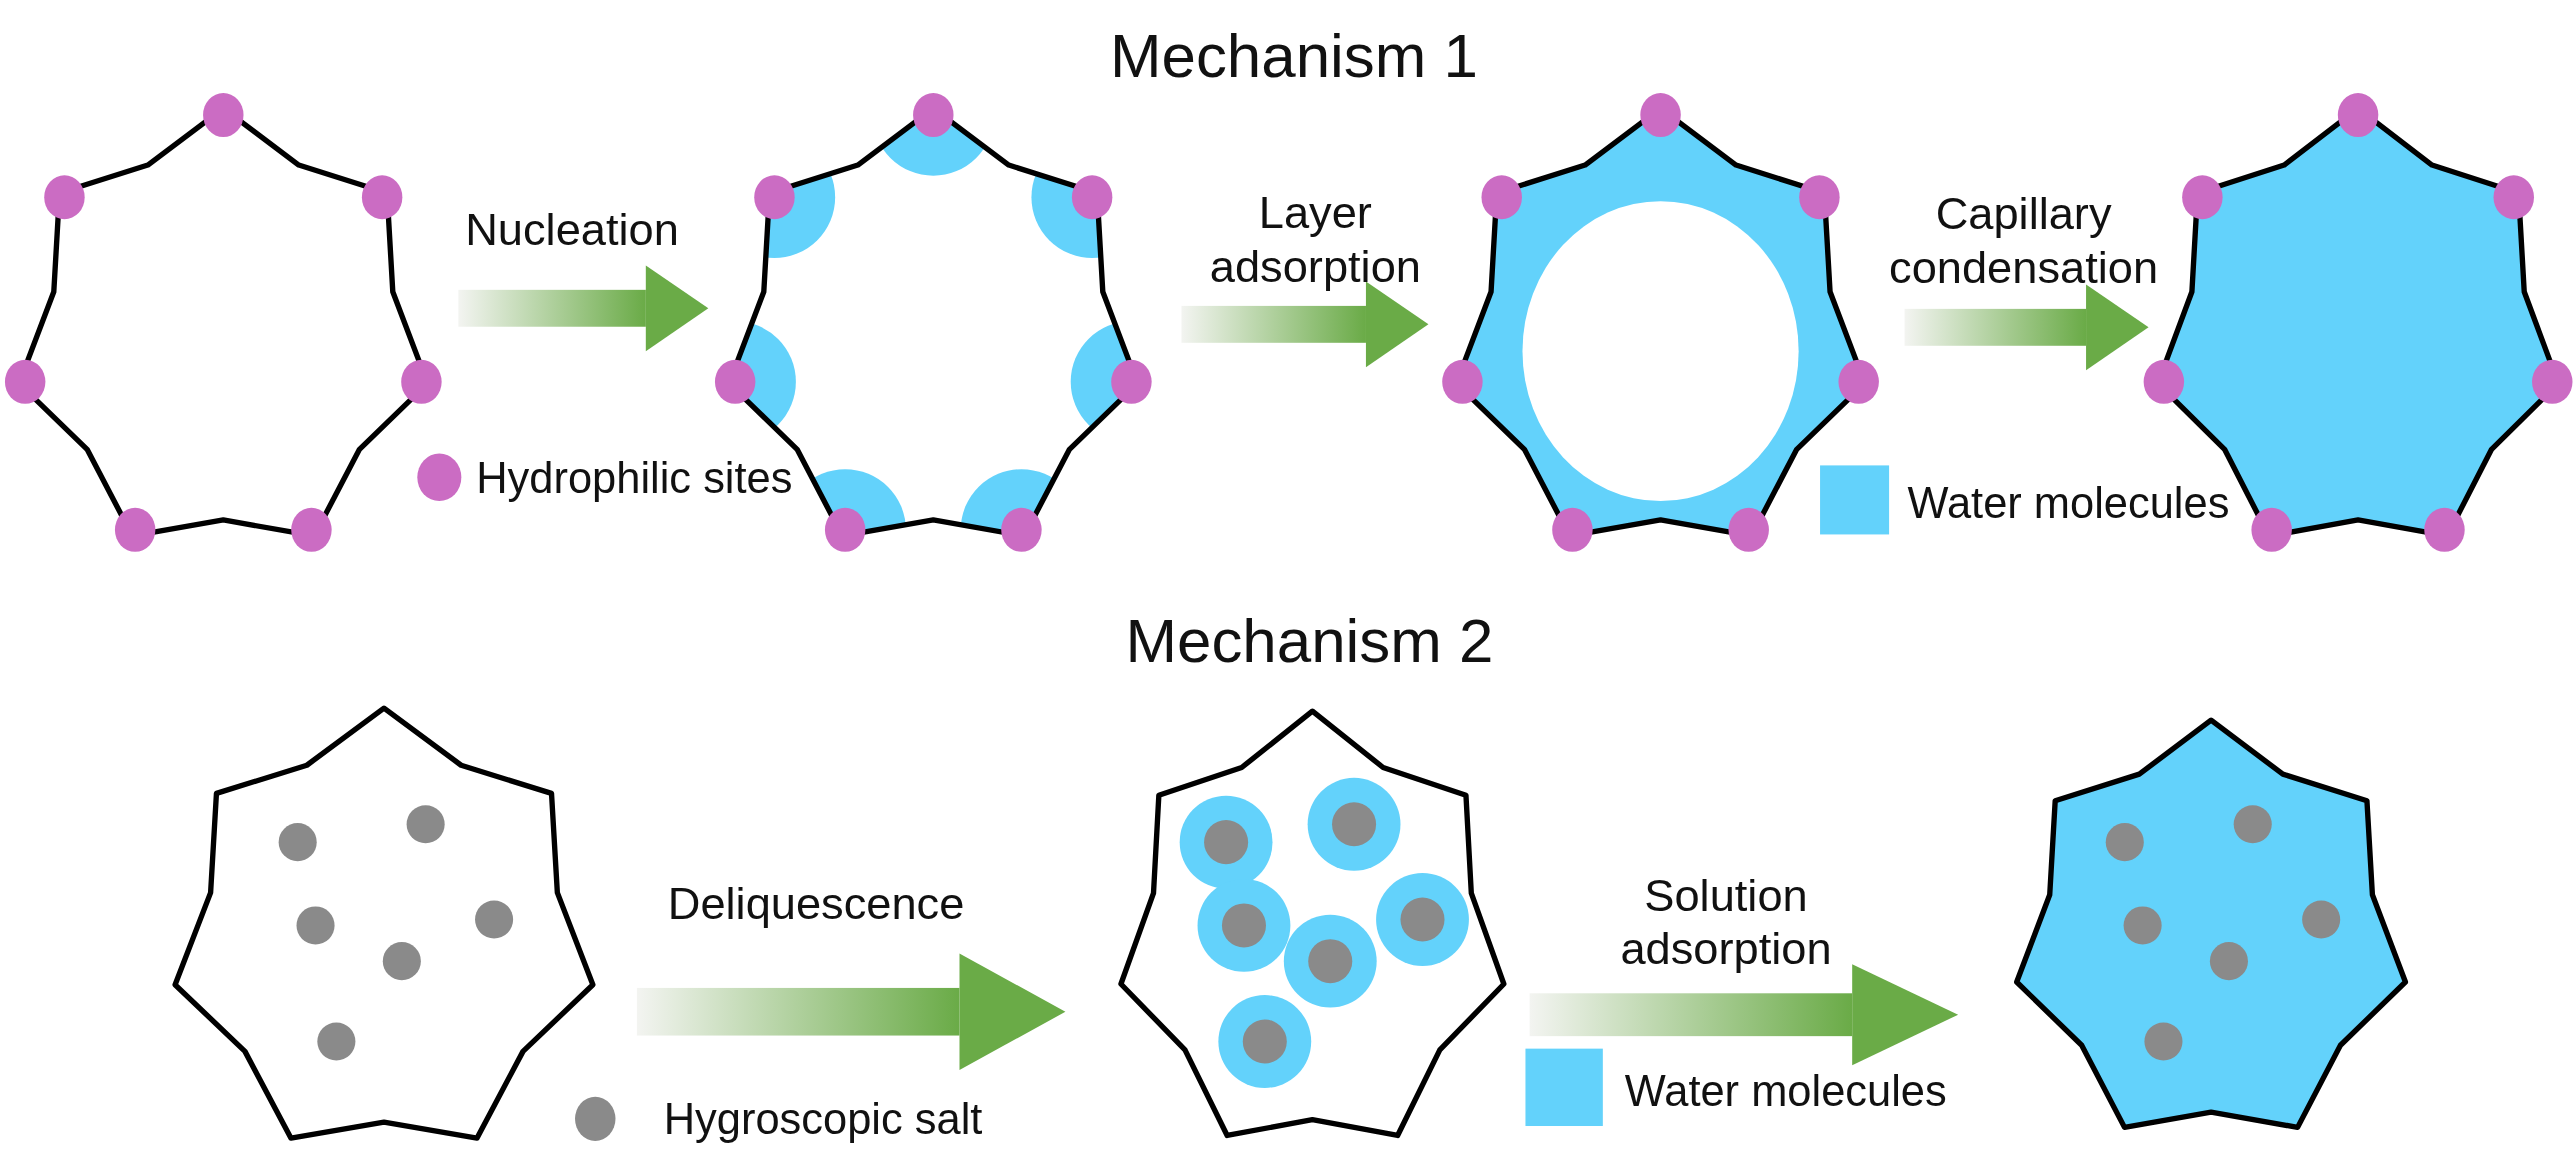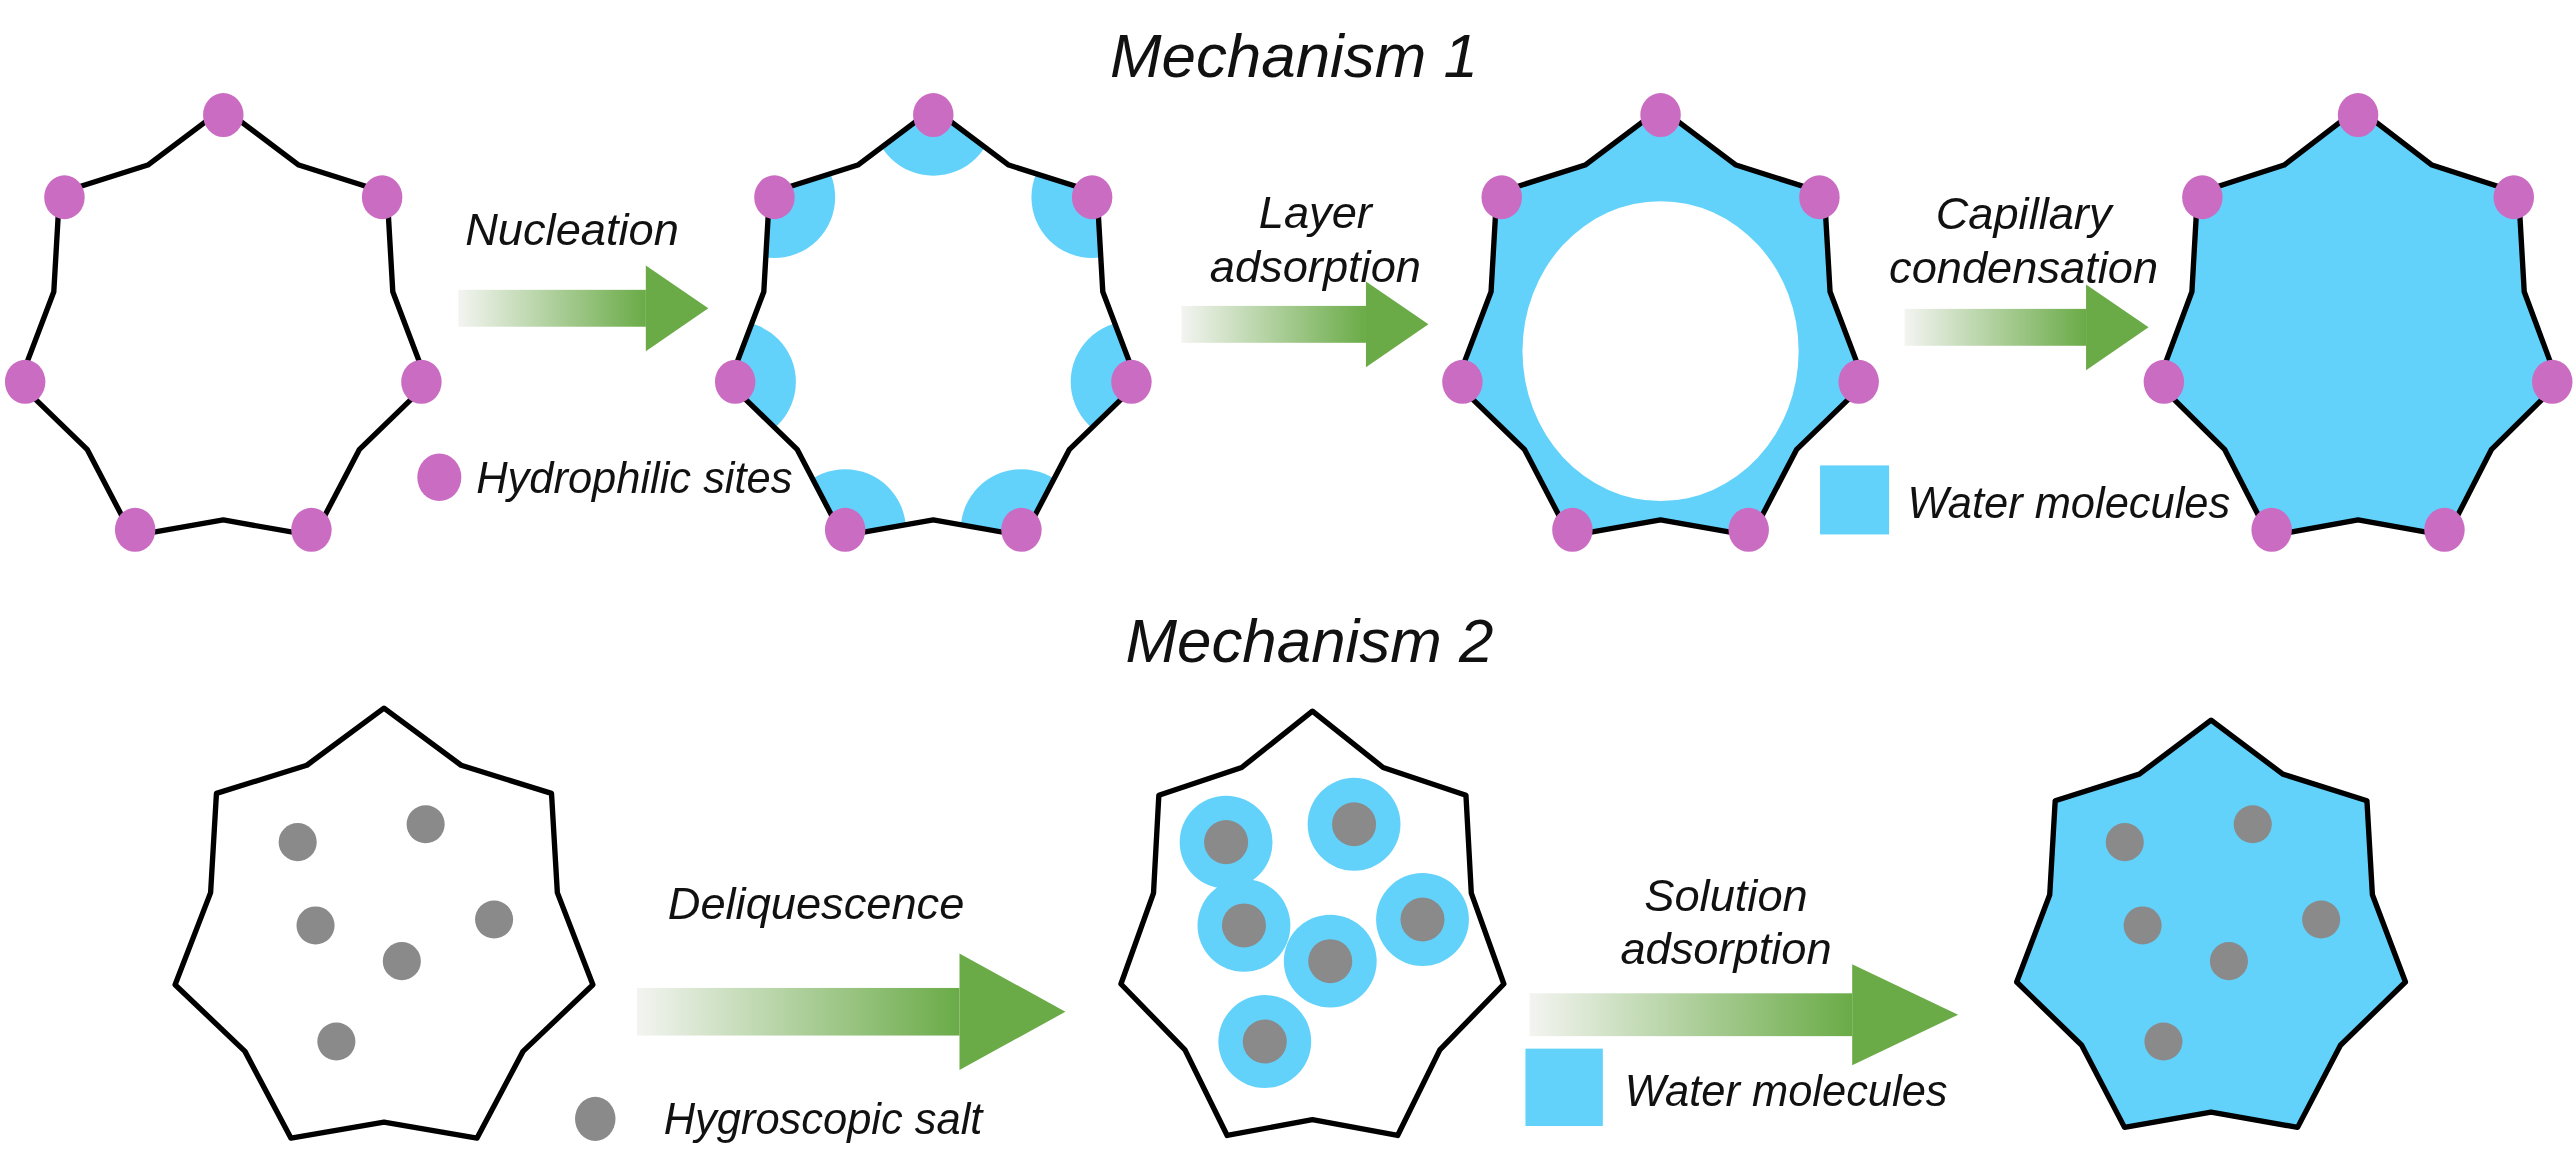--- a/index.html
+++ b/index.html
@@ -1,17 +1,17 @@
 <!DOCTYPE html>
 <html style="font-size:9.5px"><head>
 <meta charset="utf-8">
 <style>
   html, body { margin: 0; padding: 0; background: #ffffff; }
   body { width: 2576px; height: 1176px; position: relative; overflow: hidden; }
-  #diagram { position: absolute; inset: 0; font-style: italic; }
+  #diagram { position: absolute; inset: 0; }
   svg { display: block; }
   svg text {
     font-family: "Liberation Sans", sans-serif;
     fill: #111111;
   }
   .title-text  { font-size: 104px; }
   .label-text  { font-size: 76px;  }
   .legend-text { font-size: 73px;  }
 </style>
 </head>

